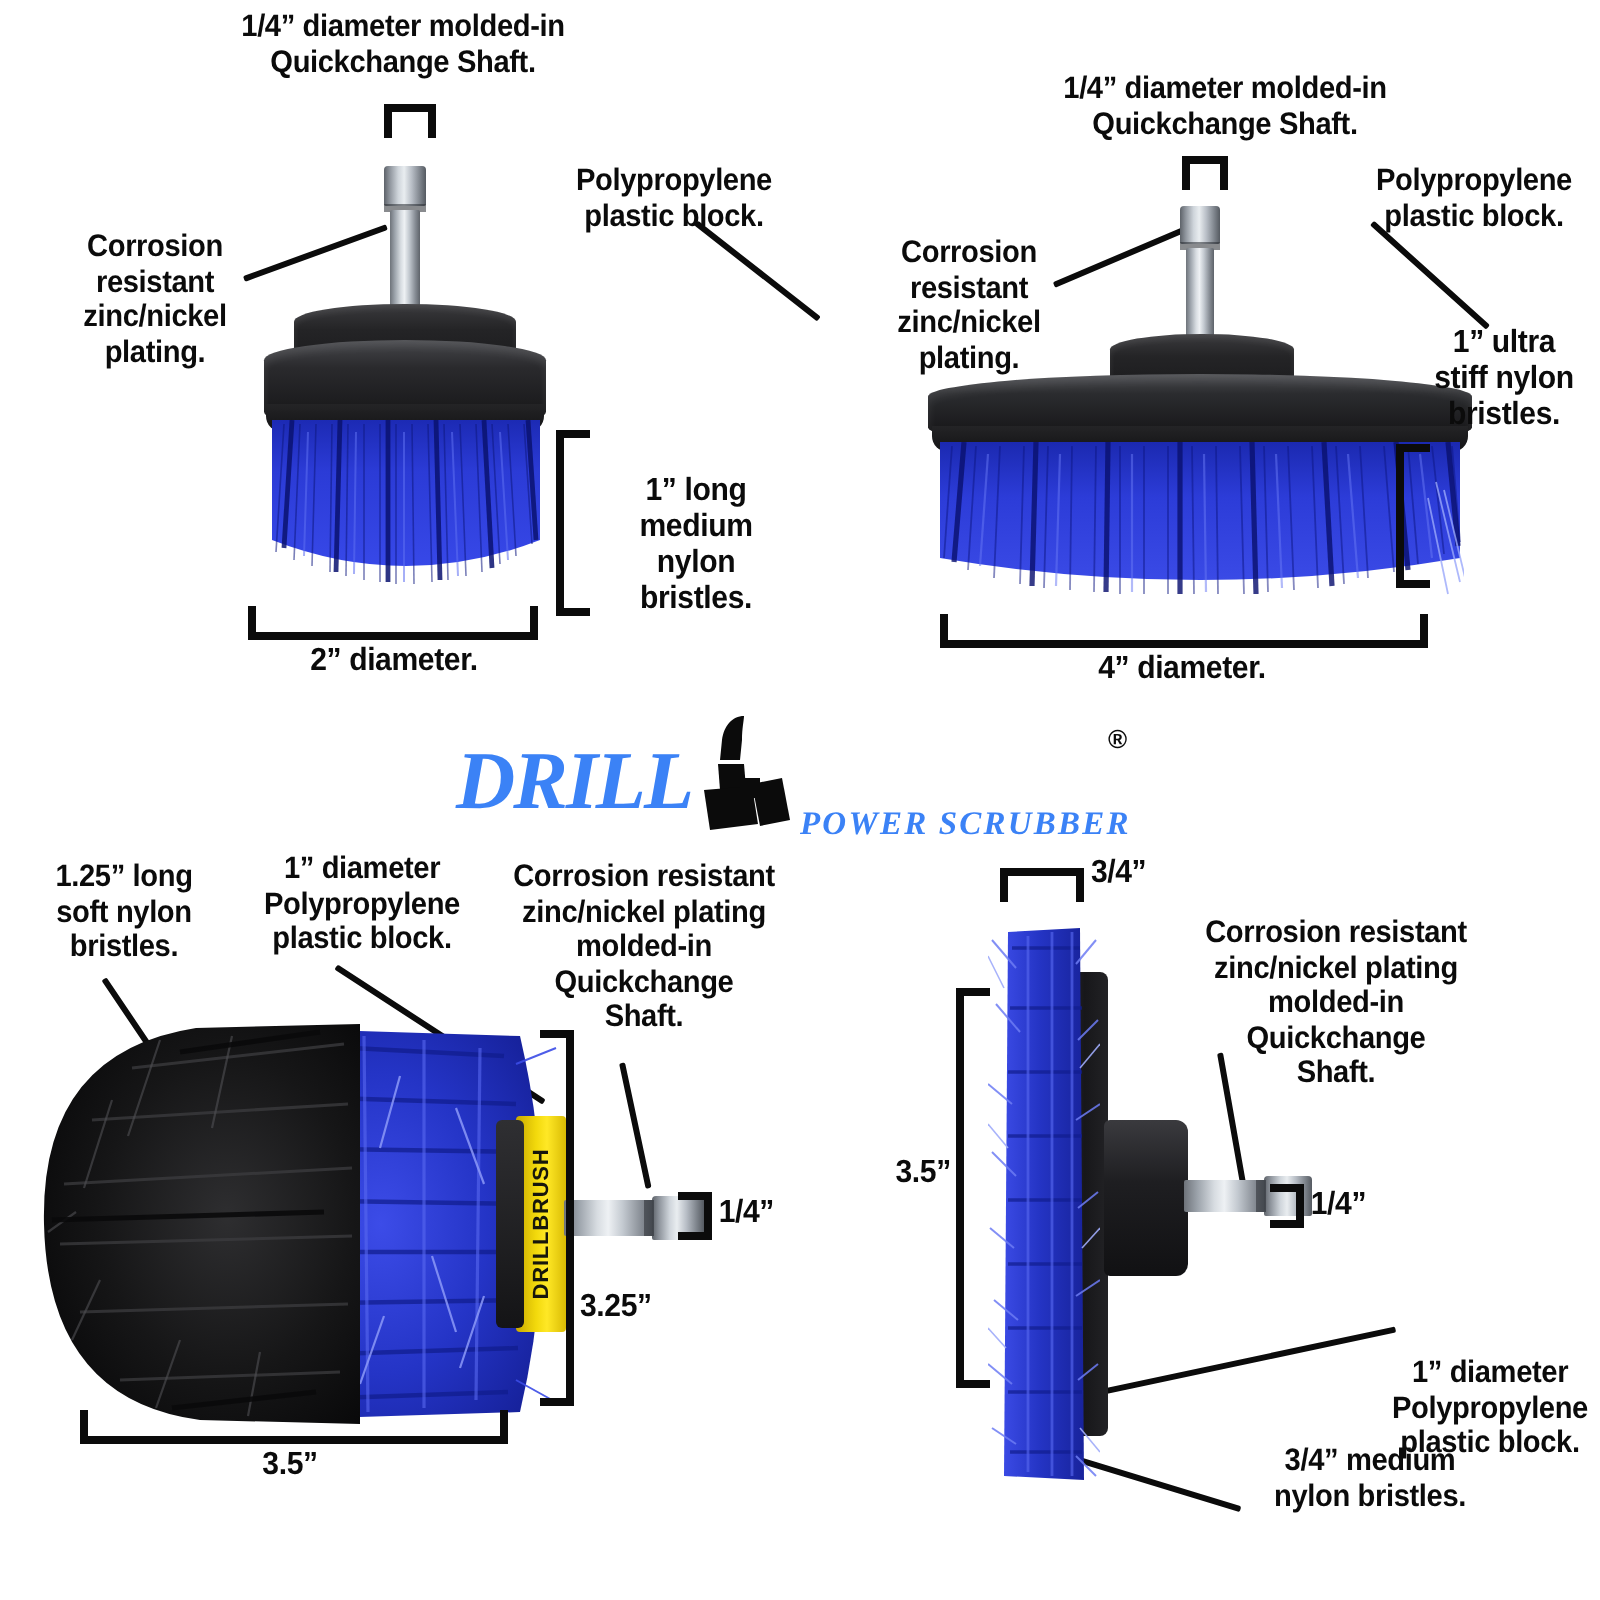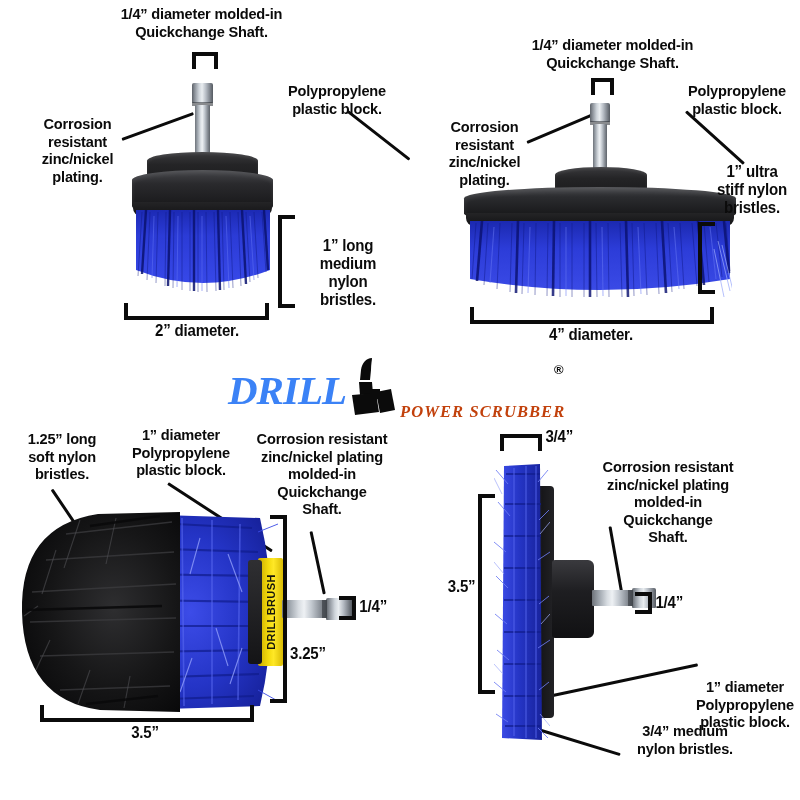--- a/index.html
+++ b/index.html
@@ -170,21 +170,21 @@
   }
   .logo-reg {
     position: absolute;
     color: #0b0b0b;
     font-family: "Liberation Sans", sans-serif;
     font-size: 13px;
     font-weight: bold;
   }
   .logo-sub {
     position: absolute;
-    color: #c2410c;
+    color: #3b82f6;
     font-family: "Liberation Serif", serif;
     font-weight: bold;
     font-style: italic;
     font-size: 16.5px;
     letter-spacing: 1.1px;
     white-space: nowrap;
   }
   #logo-drill { position: absolute; }
 </style>
 </head>

